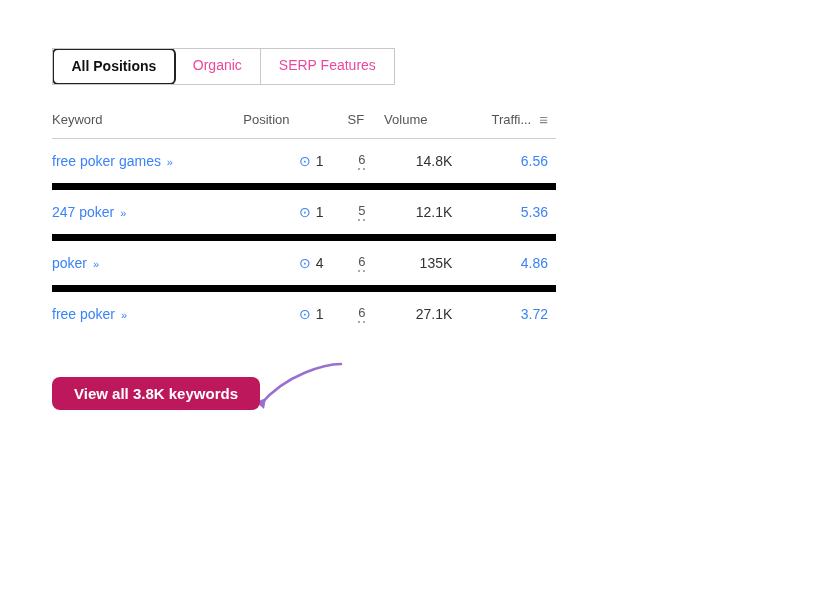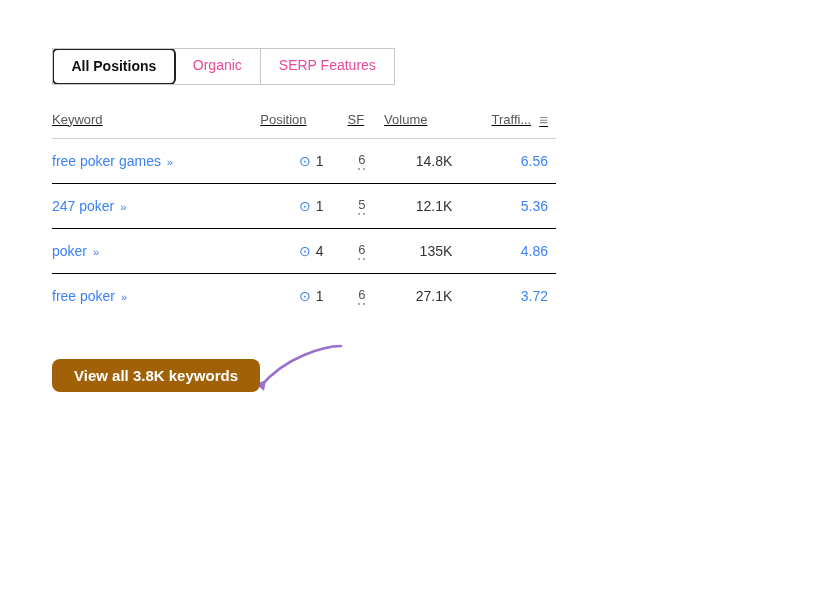--- a/index.html
+++ b/index.html
@@ -26,21 +26,20 @@
       margin-bottom: 16px;
     }
 
     table {
       width: 100%;
       border-collapse: collapse;
     }
 
     thead tr {
       border-bottom: 1.5px solid #d0d0d0;
-      text-decoration: underline;
     }
 
     th {
       font-size: 13px;
       font-weight: 500;
       color: #555;
       padding: 6px 8px 10px 0;
       text-align: left;
       white-space: nowrap;
     }
@@ -50,21 +49,21 @@
     }
 
     th.center, td.center {
     }
 
     th:first-child, td:first-child {
       padding-left: 0;
     }
 
     tbody tr {
-      border-bottom: 1px solid #000000;
+      border-bottom: 7px solid #000000;
     }
 
     tbody tr:last-child {
       border-bottom: none;
     }
 
     td {
       padding: 13px 8px 13px 0;
       font-size: 14px;
       color: #333;
@@ -130,21 +129,21 @@
 
     .footer-area {
       margin-top: 28px;
       position: relative;
       display: flex;
       align-items: center;
       gap: 0;
     }
 
     .view-all-btn {
-      background: #a16207;
+      background: #be185d;
       color: #fff;
       border: none;
       border-radius: 8px;
       padding: 8px 22px;
       font-size: 15px;
       font-weight: 600;
       cursor: pointer;
       white-space: nowrap;
       z-index: 2;
       position: relative;
@@ -217,21 +216,21 @@
   <div class="tabs-wrapper">
     <div class="tab-item active">All Positions</div>
     <div class="tab-item">Organic</div>
     <div class="tab-item">SERP Features</div>
   </div>
 
   <table>
     <thead>
       <tr>
         <th>Keyword</th>
-        <th class="right" style="text-align:center; padding-right:24px;">Position</th>
+        <th class="right" style="text-align:left; padding-right:24px;">Position</th>
         <th class="center">SF</th>
         <th class="right">Volume</th>
         <th class="right" style="display:flex;align-items:center;justify-content:flex-end;gap:4px;">
           <span>Traffi...</span>
           <span class="filter-btn">≡</span>
         </th>
       </tr>
     </thead>
     <tbody id="table-body">
     <tr>

